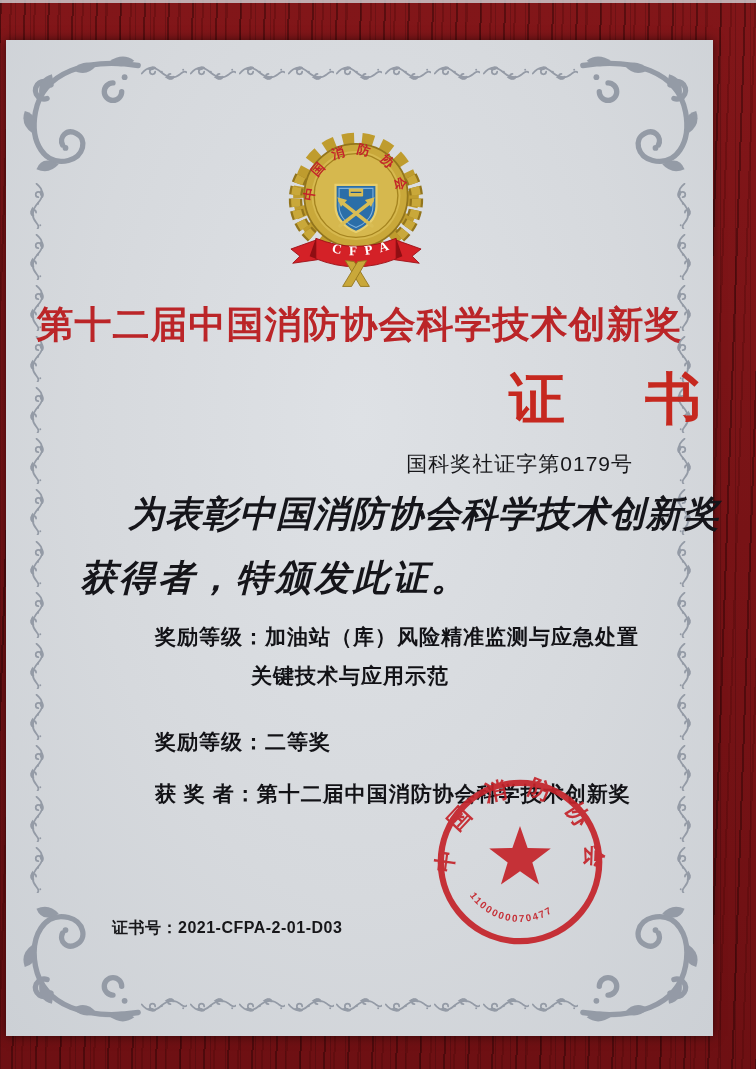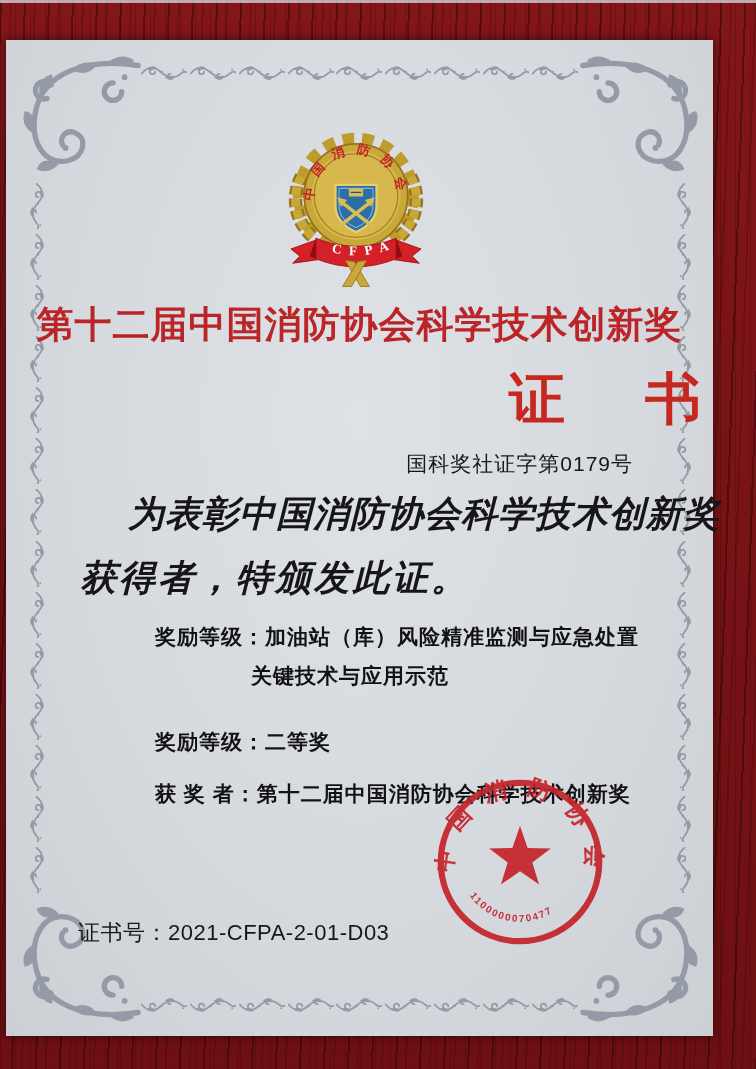--- a/index.html
+++ b/index.html
@@ -57,21 +57,21 @@
   .frow .val{letter-spacing:1px;}
   .val2{margin:11px 0 0 96px;white-space:nowrap;letter-spacing:1px;}
   .row-grade{margin-top:38px;}
   .row-winner{margin-top:24px;}
   .sp{letter-spacing:5px;}
 
   .seal{position:absolute;left:424px;top:732px;width:180px;height:180px;opacity:.92;z-index:2;}
   .date{position:absolute;top:843px;left:388px;z-index:3;
     font-family:"Liberation Serif","DejaVu Serif",serif;font-weight:bold;
     font-size:26px;letter-spacing:0px;color:#101014;white-space:nowrap;}
-  .certno{position:absolute;top:878px;left:72px;font-size:22px;font-weight:normal;
+  .certno{position:absolute;top:878px;left:106px;font-size:16px;font-weight:bold;
     color:#17171a;letter-spacing:.5px;white-space:nowrap;}
 
   .logo{position:absolute;left:274px;top:86px;width:152px;height:164px;}
   .defs{position:absolute;width:0;height:0;}
 </style>
 </head>
 <body>
 
 <div class="stage">
   <div class="wood"></div>

